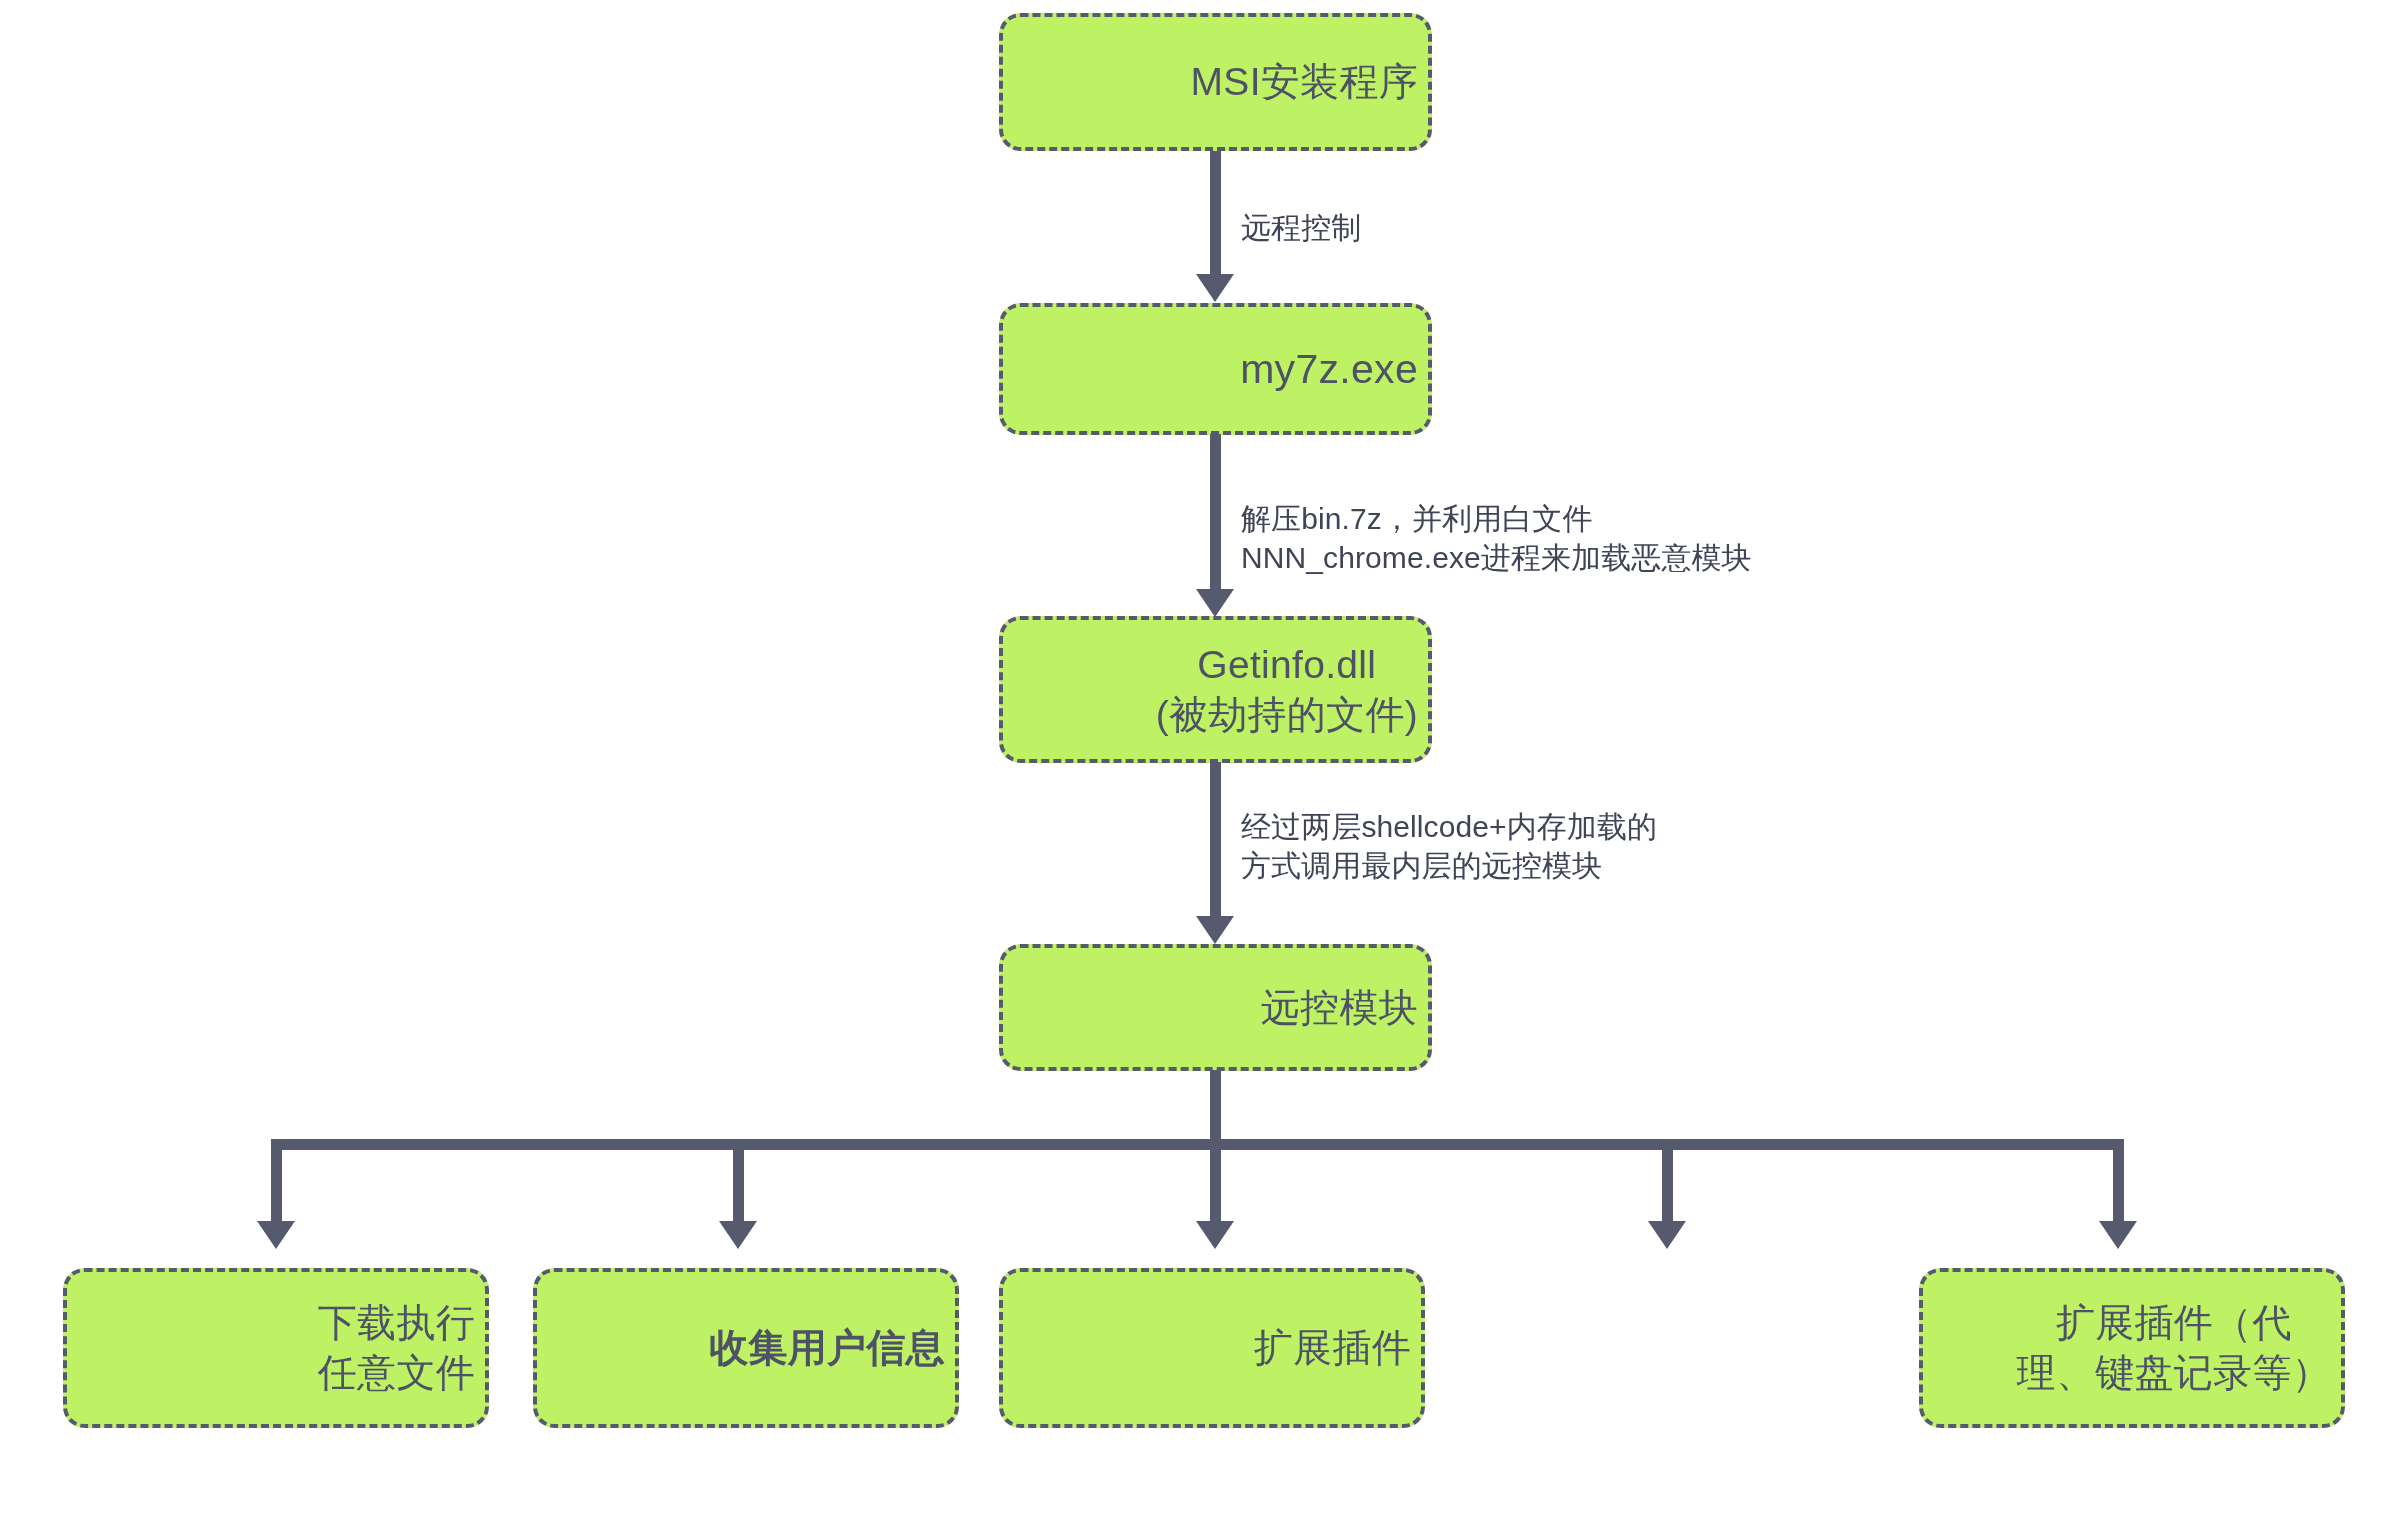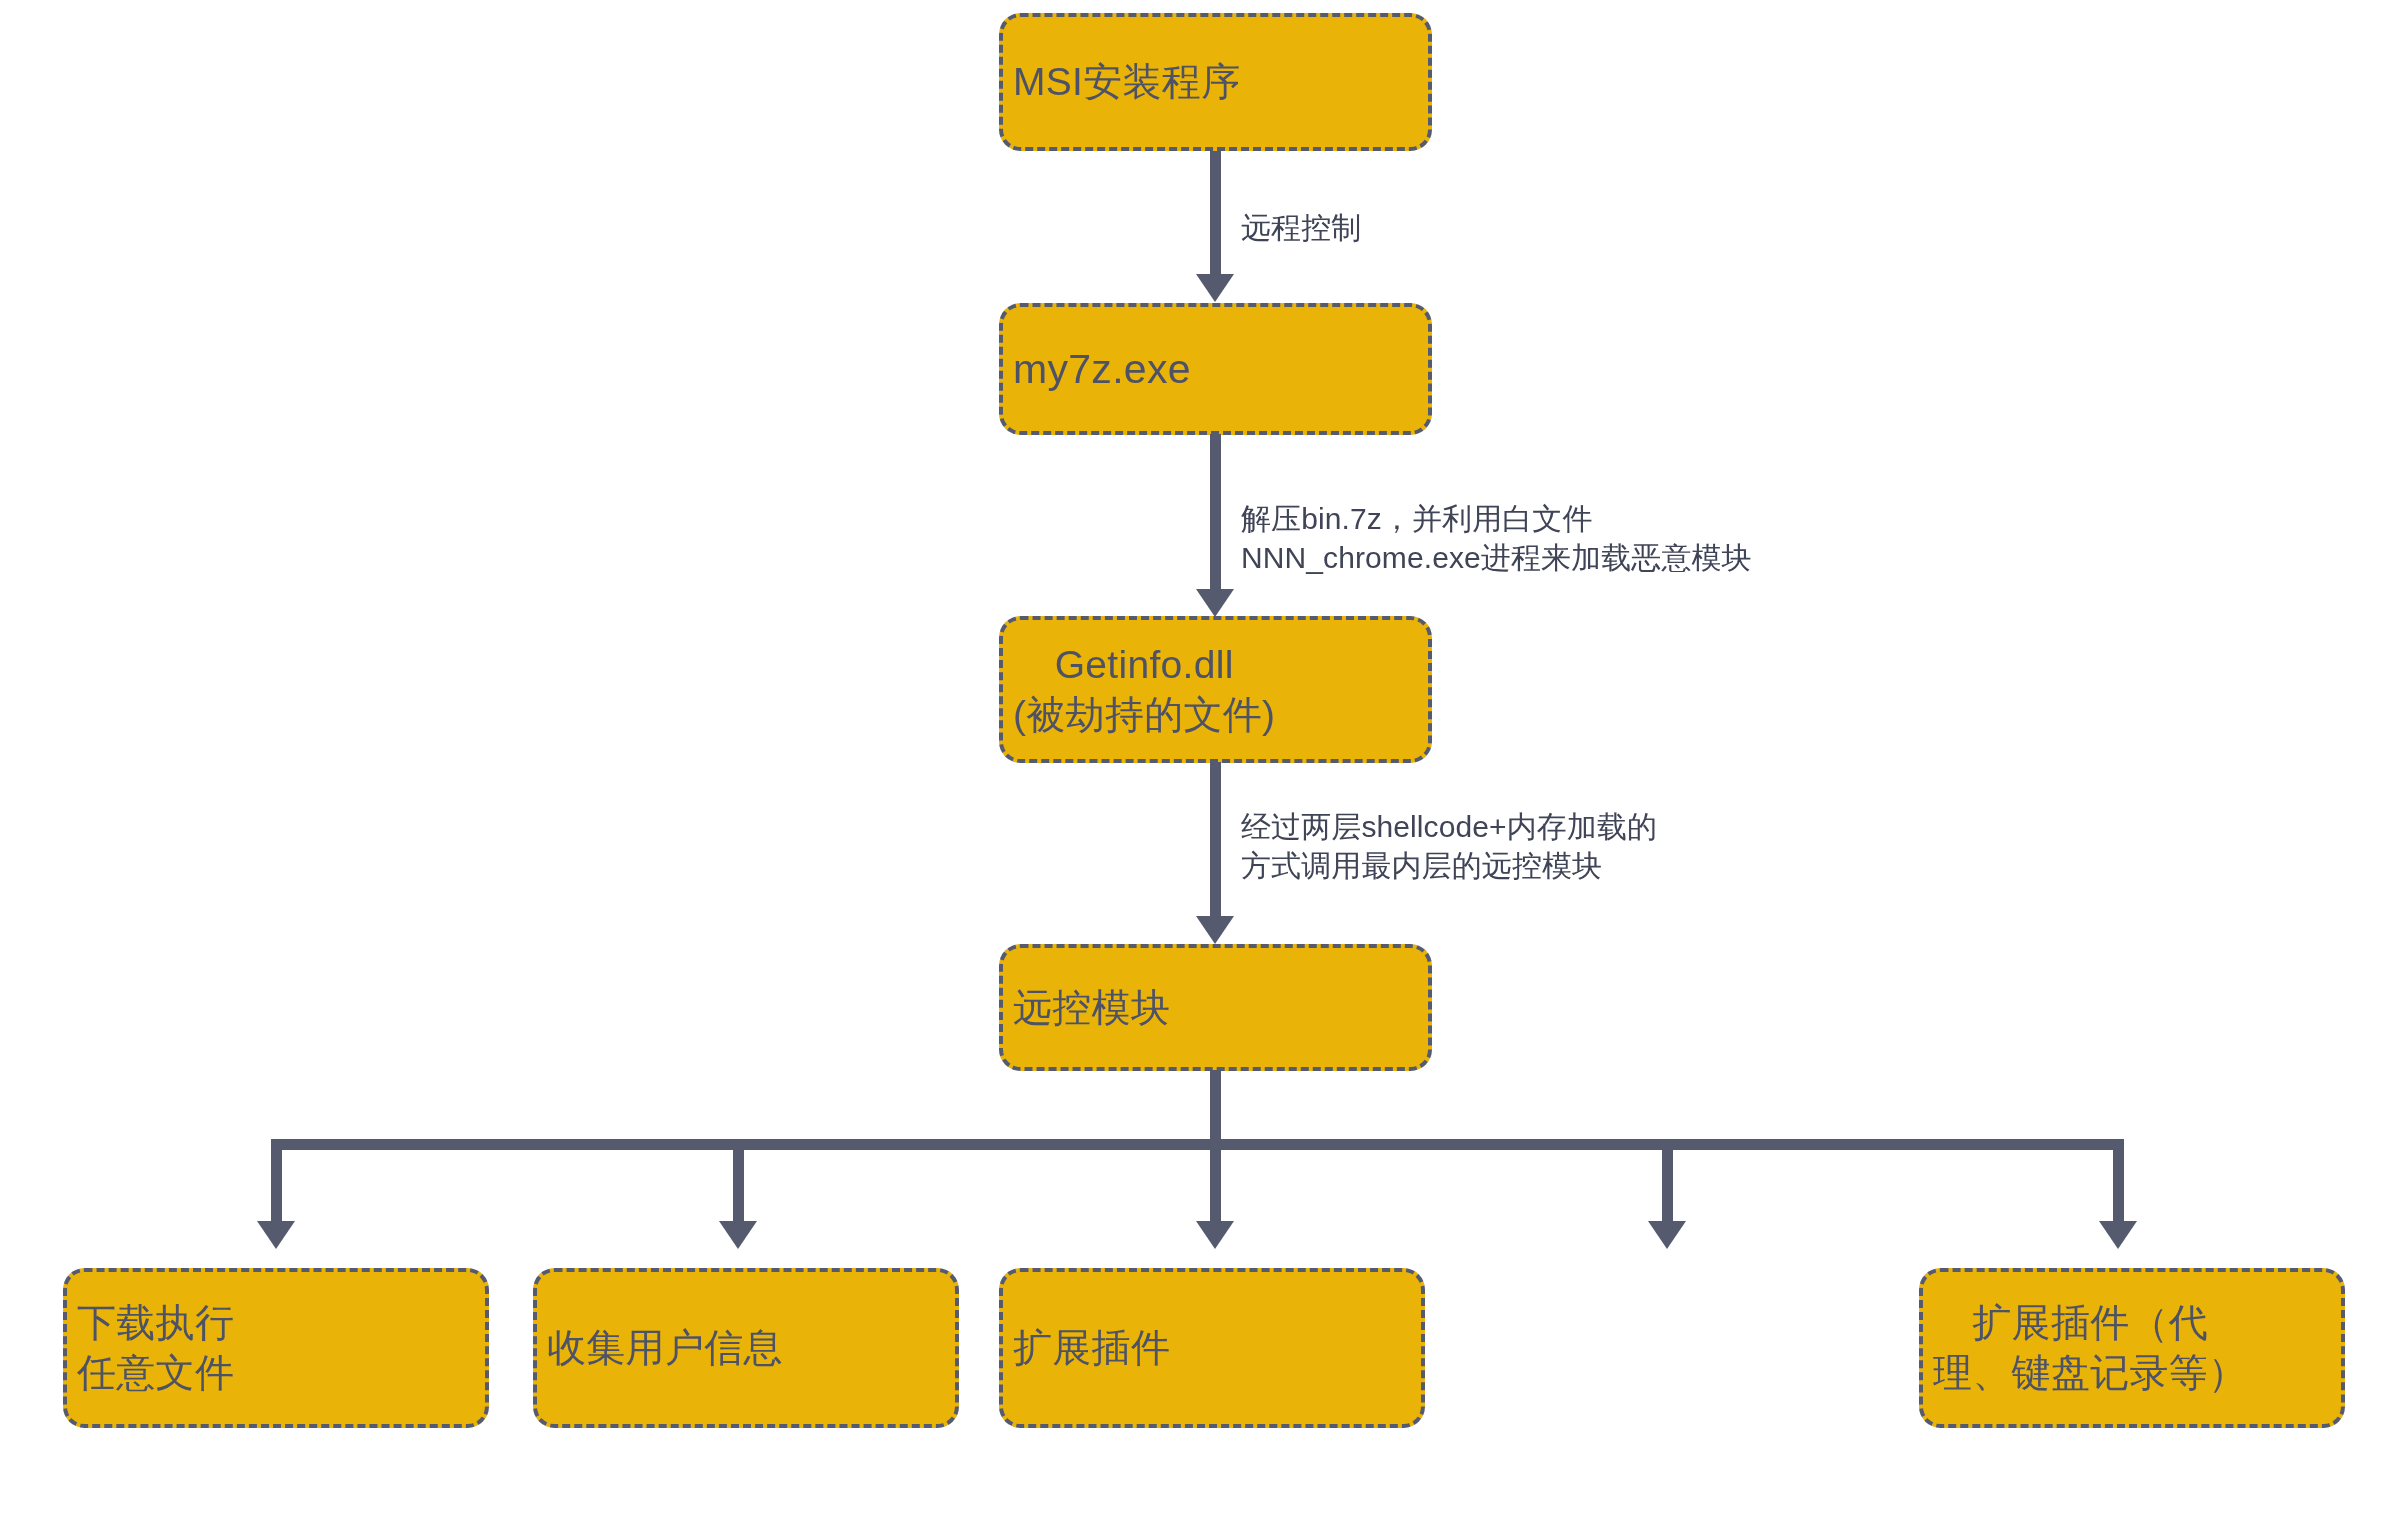--- a/index.html
+++ b/index.html
@@ -15,26 +15,26 @@
     position: relative;
     width: 2401px;
     height: 1514px;
     background: #ffffff;
     overflow: hidden;
   }
   
   .node {
     position: absolute;
     box-sizing: border-box;
-    background: #eab308;
+    background: #bef264;
     border: 4.4px dashed #555a6e;
     border-radius: 21.5px;
     display: flex;
     align-items: center;
-    justify-content: flex-start;
+    justify-content: flex-end;
     text-align: center;
     color: #4d5266;
     font-size: 39px;
     line-height: 1.28;
     letter-spacing: 0.3px;
     padding: 3.8px 10px;
     white-space: pre-line;
   }
   .node.latin {
     font-size: 41px;
@@ -120,21 +120,21 @@
   <div class="arrowhead" style="left:1648px; top:1221px;"></div>
 
   <div class="vline" style="left:2113px; top:1139px; width:10.8px; height:84px;"></div>
   <div class="arrowhead" style="left:2099px; top:1221px;"></div>
 
   <div class="node" style="left:63px; top:1268px; width:426px; height:160px;">
     <span>下载执行
 任意文件</span>
   </div>
 
-  <div class="node" style="left:533px; top:1268px; width:426px; height:160px;">
+  <div class="node" style="left:533px; top:1268px; width:426px; height:160px;font-weight:bold;">
     <span>收集用户信息</span>
   </div>
 
   <div class="node" style="left:999px; top:1268px; width:426px; height:160px;">
     <span>扩展插件</span>
   </div>
 
 
   <div class="node" style="left:1919px; top:1268px; width:426px; height:160px;">
     <span>扩展插件（代

